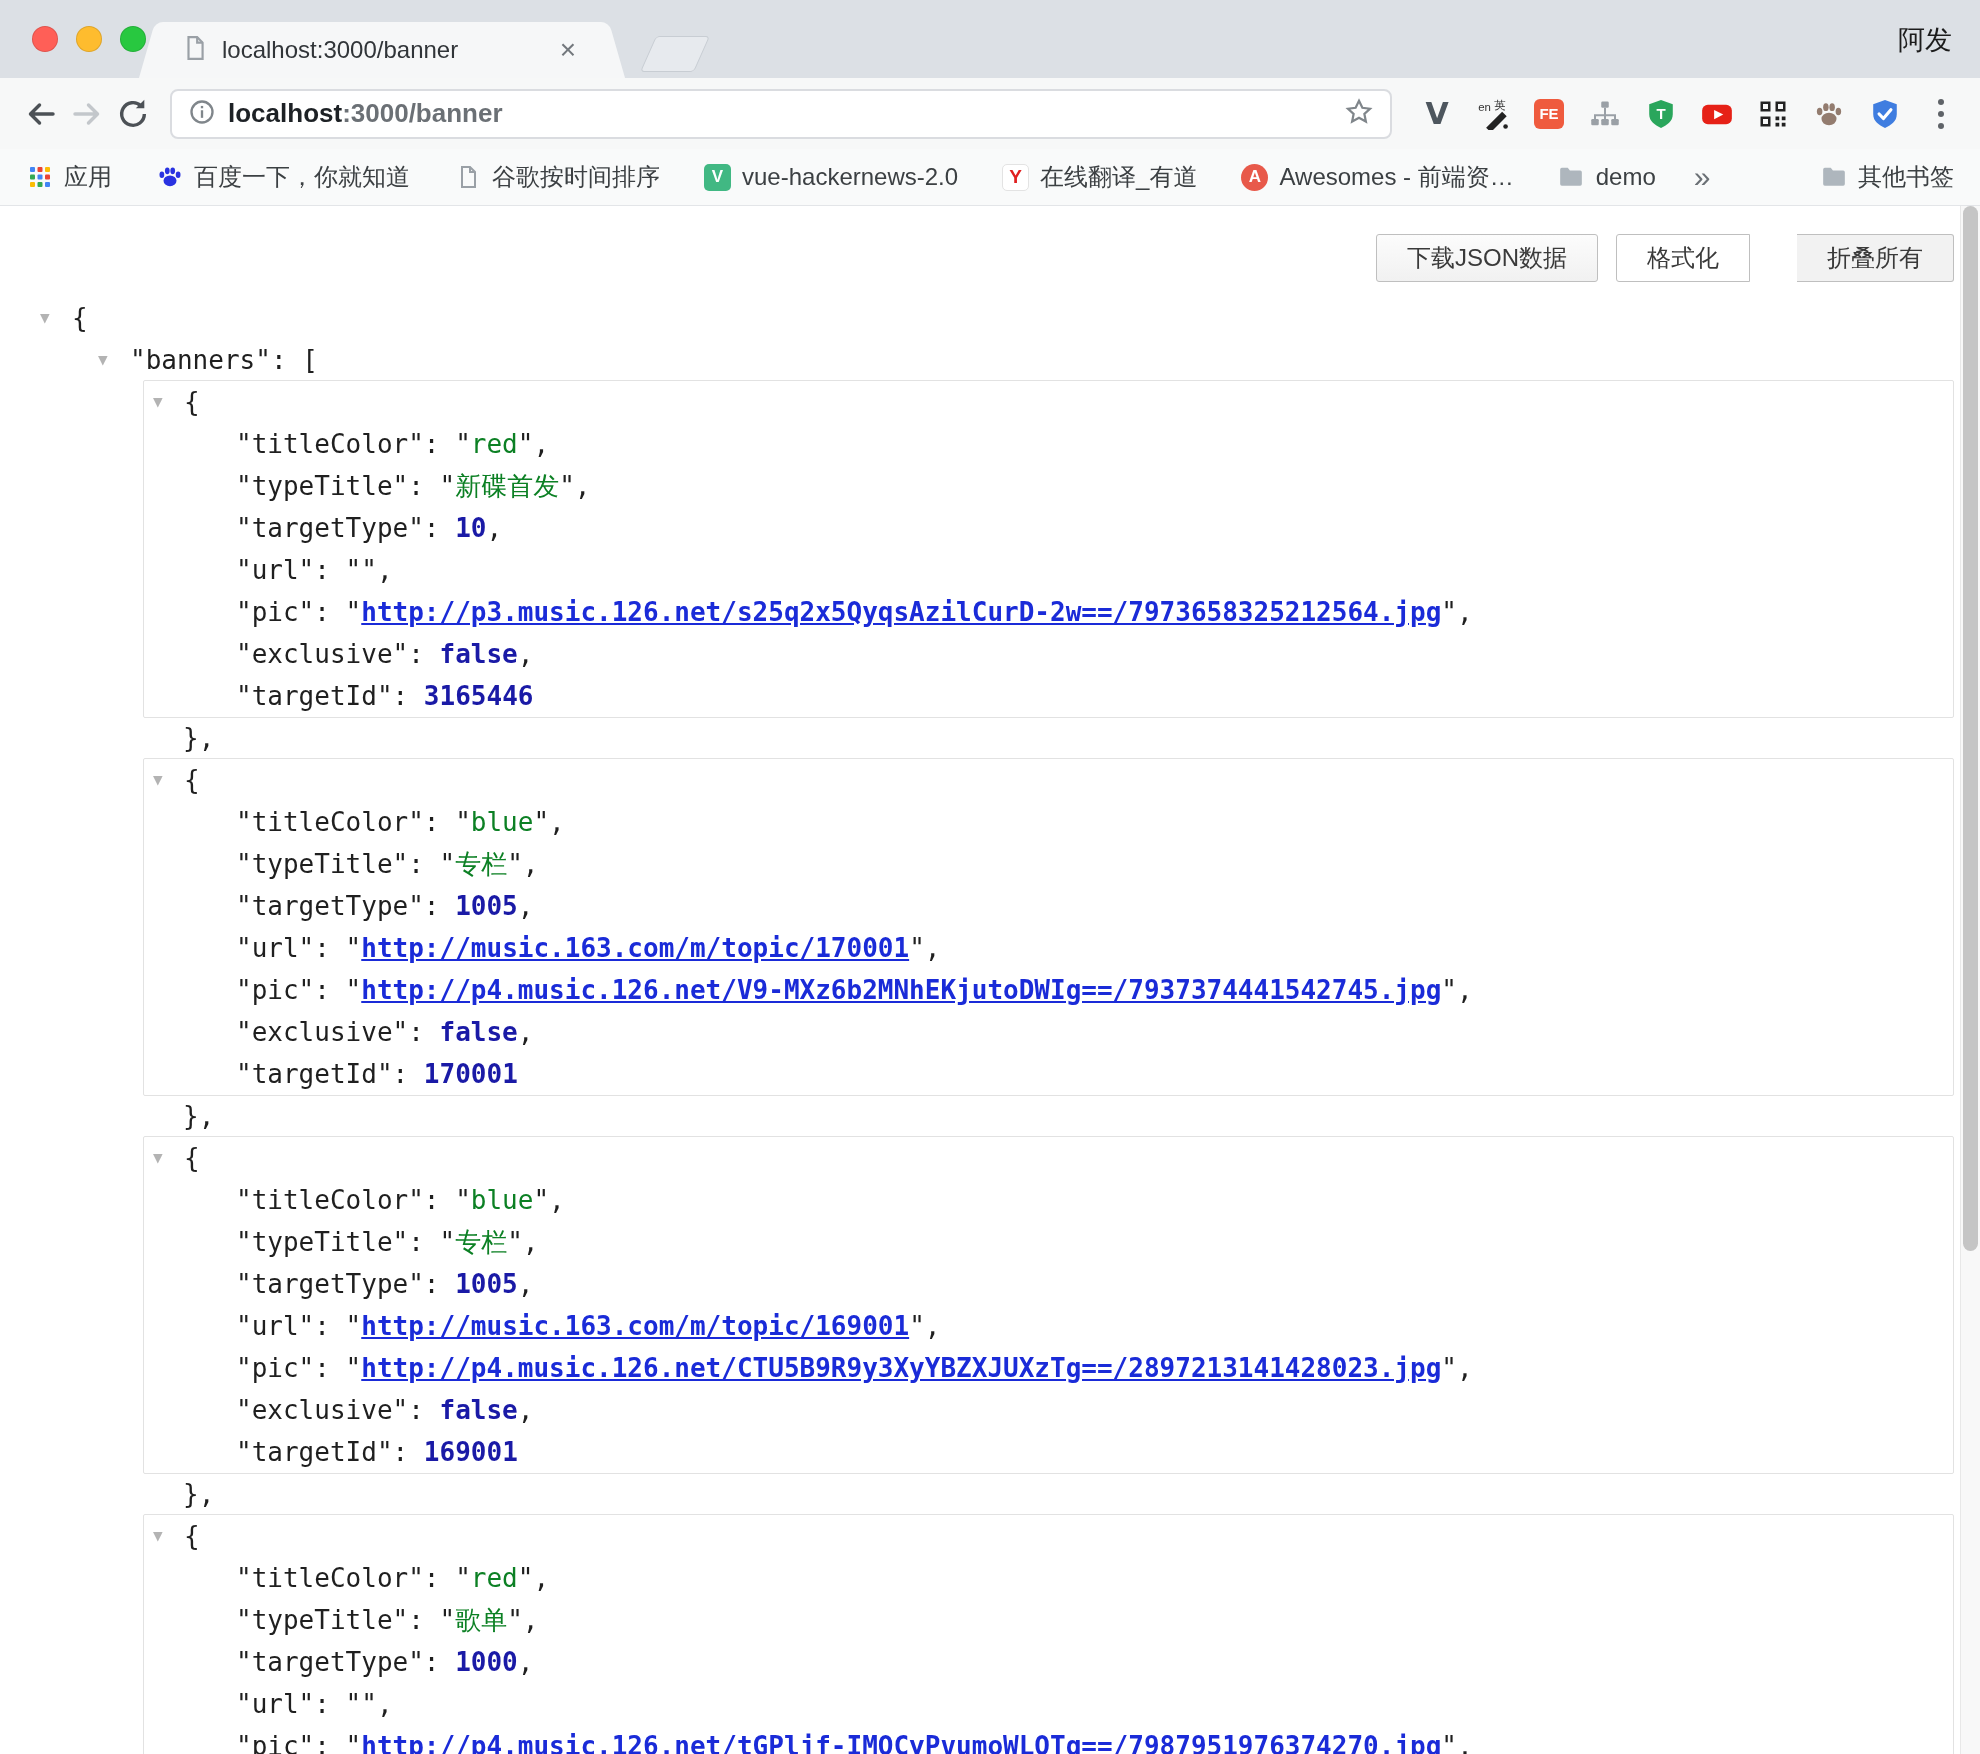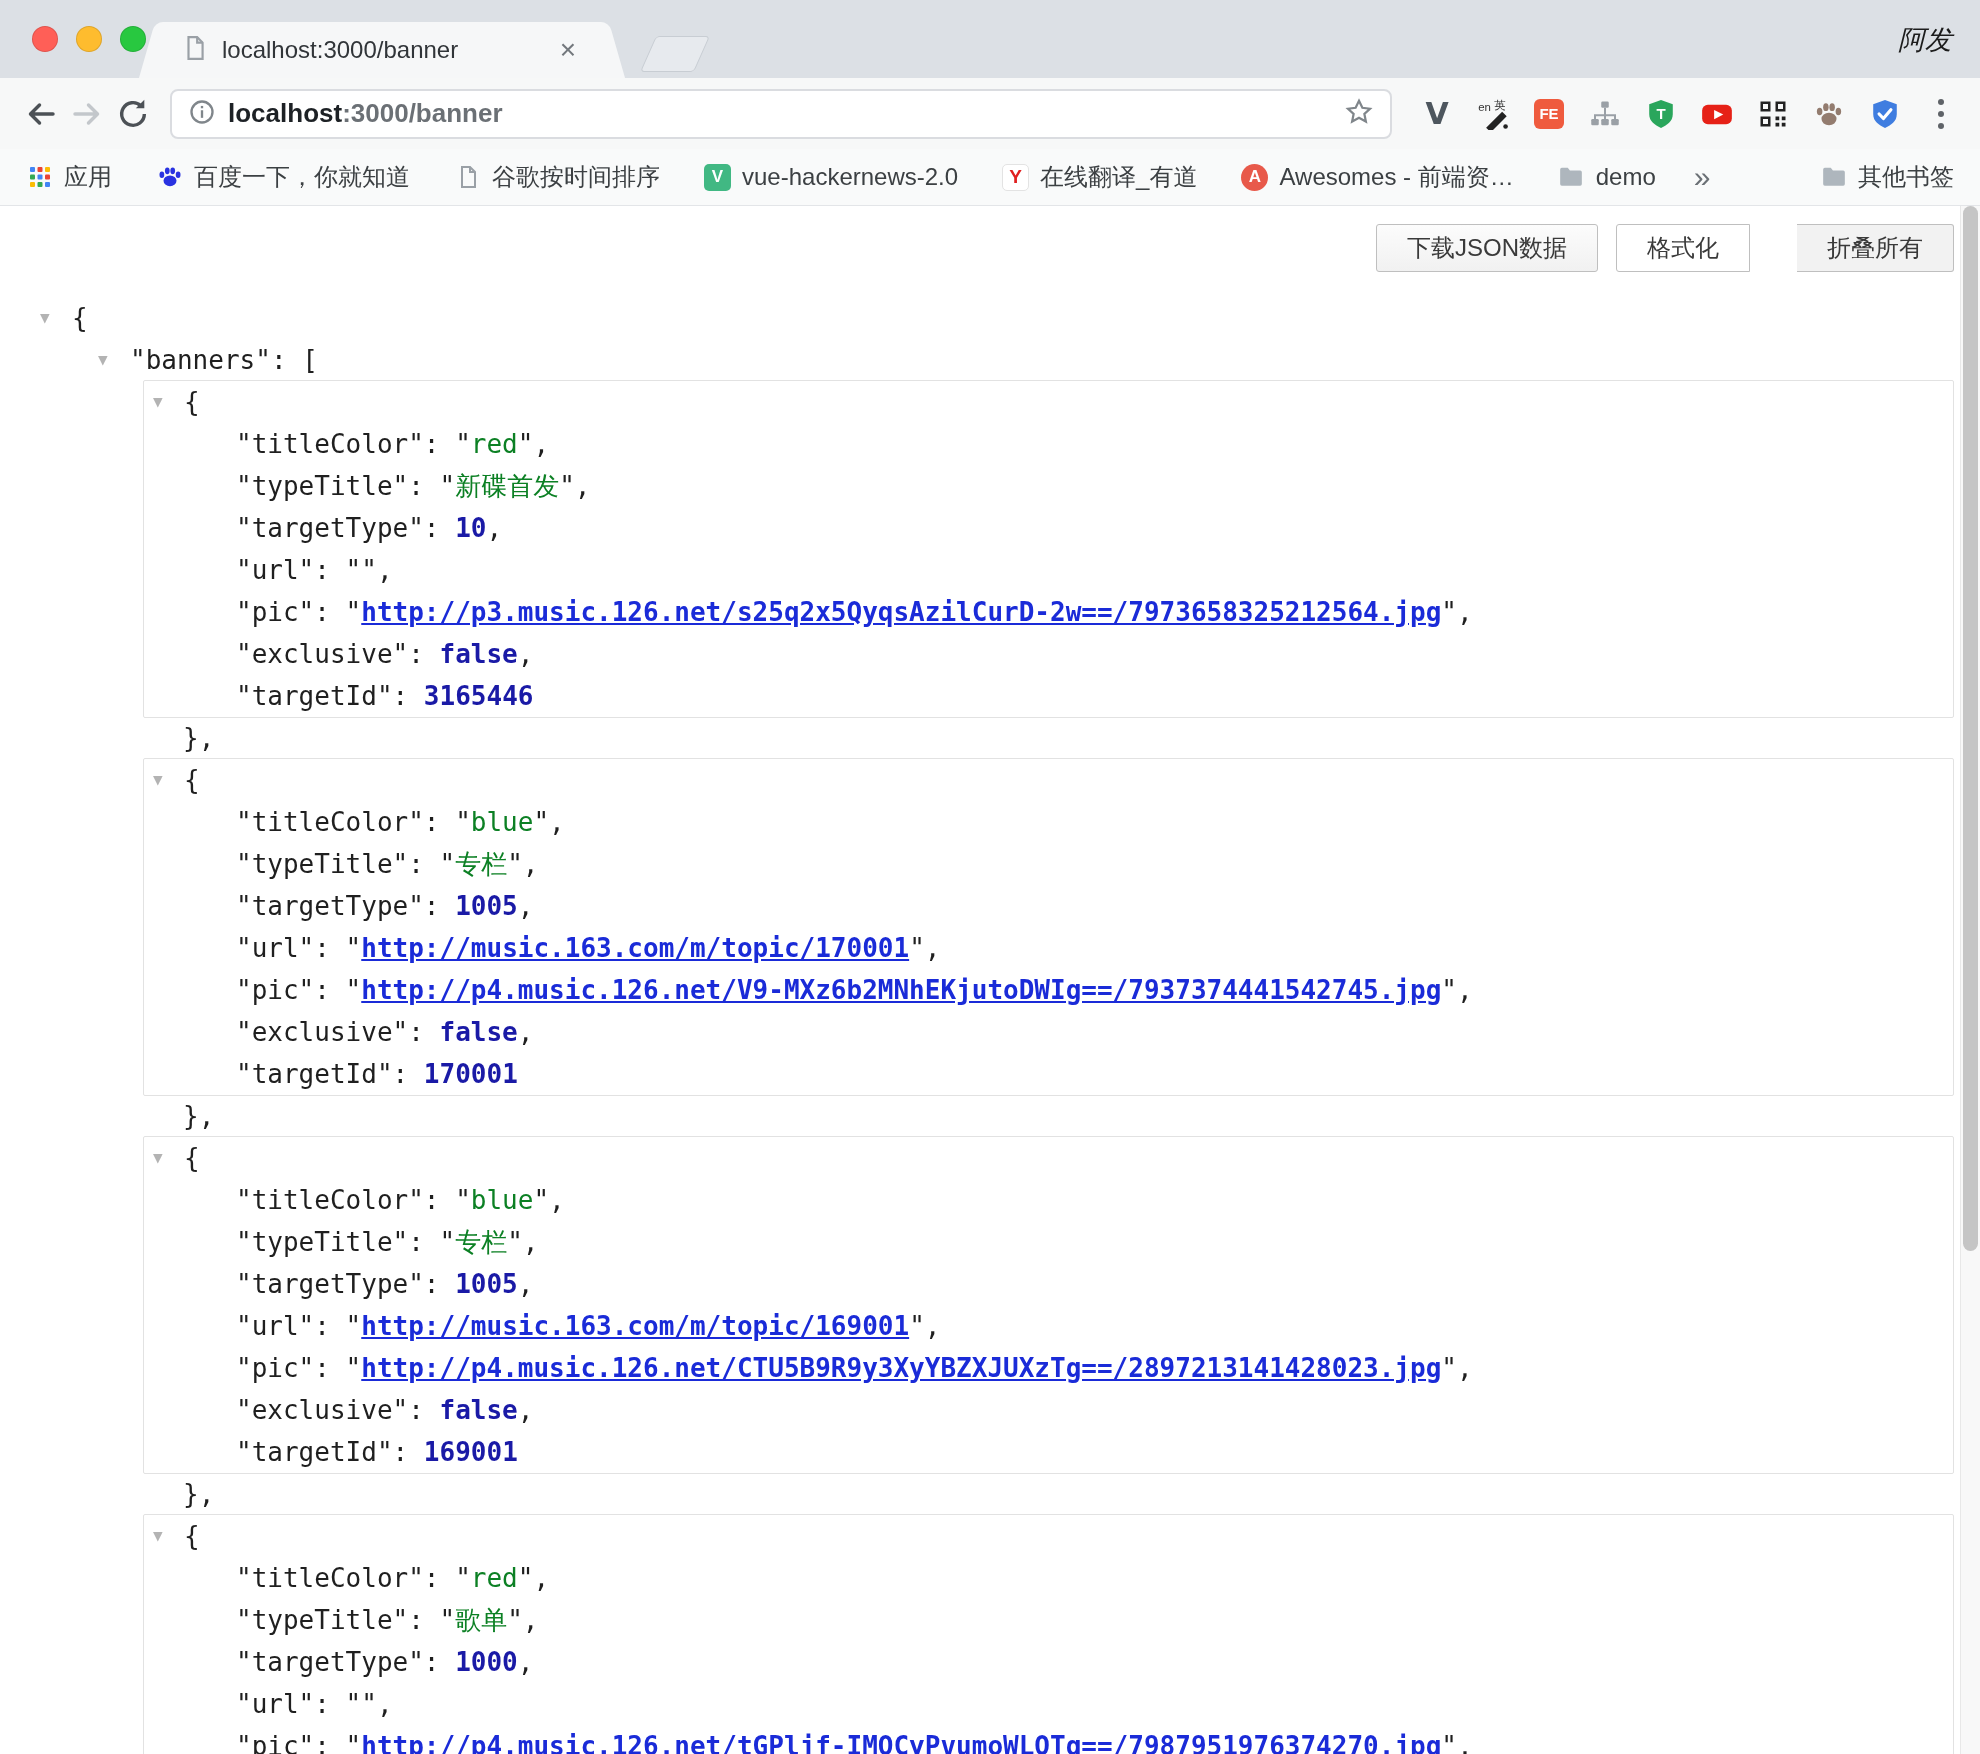--- a/index.html
+++ b/index.html
@@ -15,21 +15,21 @@
 
   .tab { position:absolute; left:162px; bottom:0; width:440px; height:56px; background:#f6f7f8;
          border-radius:10px 10px 0 0; display:flex; align-items:center; padding:0 20px; }
   .tab::before, .tab::after { content:''; position:absolute; bottom:0; width:30px; height:100%; background:#f6f7f8; }
   .tab::before { left:-15px; transform:skewX(-16deg); border-radius:8px 0 0 0; }
   .tab::after  { right:-15px; transform:skewX(16deg); border-radius:0 8px 0 0; }
   .tab-title { margin-left:14px; font-size:24px; color:#313539; white-space:nowrap; overflow:hidden; }
   .tab-close { margin-left:auto; font-size:28px; color:#73787d; line-height:1; padding:2px 6px; cursor:default; }
   .newtab-btn { position:absolute; left:648px; bottom:6px; width:54px; height:36px;
                 background:#e7eaee; border:1px solid #c8cdd3; transform:skewX(-24deg); border-radius:4px; }
-  .profile-name { position:absolute; top:22px; right:28px; font-size:27px; color:#1c1c1c;font-style:italic; }
+  .profile-name { position:absolute; top:22px; right:28px; font-size:27px; color:#1c1c1c; }
 
   
   .toolbar { position:absolute; top:78px; left:0; right:0; height:71px; background:#f7f8f8;
              display:flex; align-items:center; padding:0 18px; }
   .navbtn { width:46px; height:46px; display:flex; align-items:center; justify-content:center; border-radius:50%; }
   .addressbar { margin-left:14px; width:1222px; height:50px; background:#fff; border:2px solid #dadce0;
                 border-radius:8px; display:flex; align-items:center; padding:0 16px; }
   .url-text { margin-left:12px; font-size:26px; white-space:nowrap; }
   .url-host { color:#1d2125; font-weight:bold; }
   .url-rest { color:#6b7075; font-weight:bold; }
@@ -51,21 +51,21 @@
   .sq-ic { width:27px; height:27px; border-radius:5px; display:flex; align-items:center; justify-content:center;
            font-weight:bold; font-size:17px; }
   .v-sq { background:#41b883; color:#fff; }
   .y-sq { background:#fff; border:1px solid #e3e3e3; color:#e02020; font-size:19px; }
   .a-ci { background:#e8594a; color:#fff; border-radius:50%; }
   .overflow-chevron { font-size:30px; color:#6b7075; margin-left:-6px; }
   .bm-other { margin-left:auto;text-align:right; }
 
   
   .content { position:absolute; top:206px; left:0; right:0; bottom:0; background:#fff; }
-  .actions { position:absolute; top:18px; right:26px; display:flex; align-items:center; }
+  .actions { position:absolute; top:28px; right:26px; display:flex; align-items:center; }
   .btn { height:48px; padding:0 30px; font-size:24px; color:#3a3a3a; background:linear-gradient(#fcfcfc,#f1f1f1);
          border:1px solid #bfbfbf; border-radius:3px; display:flex; align-items:center; font-family:inherit; }
   .btn-download { margin-right:18px; }
   .seg { display:flex;gap:47px; }
   .seg .btn-format   { border-radius:3px 0 0 3px; background:#fff; }
   .seg .btn-collapse { border-radius:0 3px 3px 0; border-left:none; background:#f2f2f2; }
 
   
   .json { position:absolute; top:91px; left:0; right:0; bottom:-60px;
           font-family:"DejaVu Sans Mono", monospace; font-size:26px; line-height:42px; color:#1f1f1f; }

